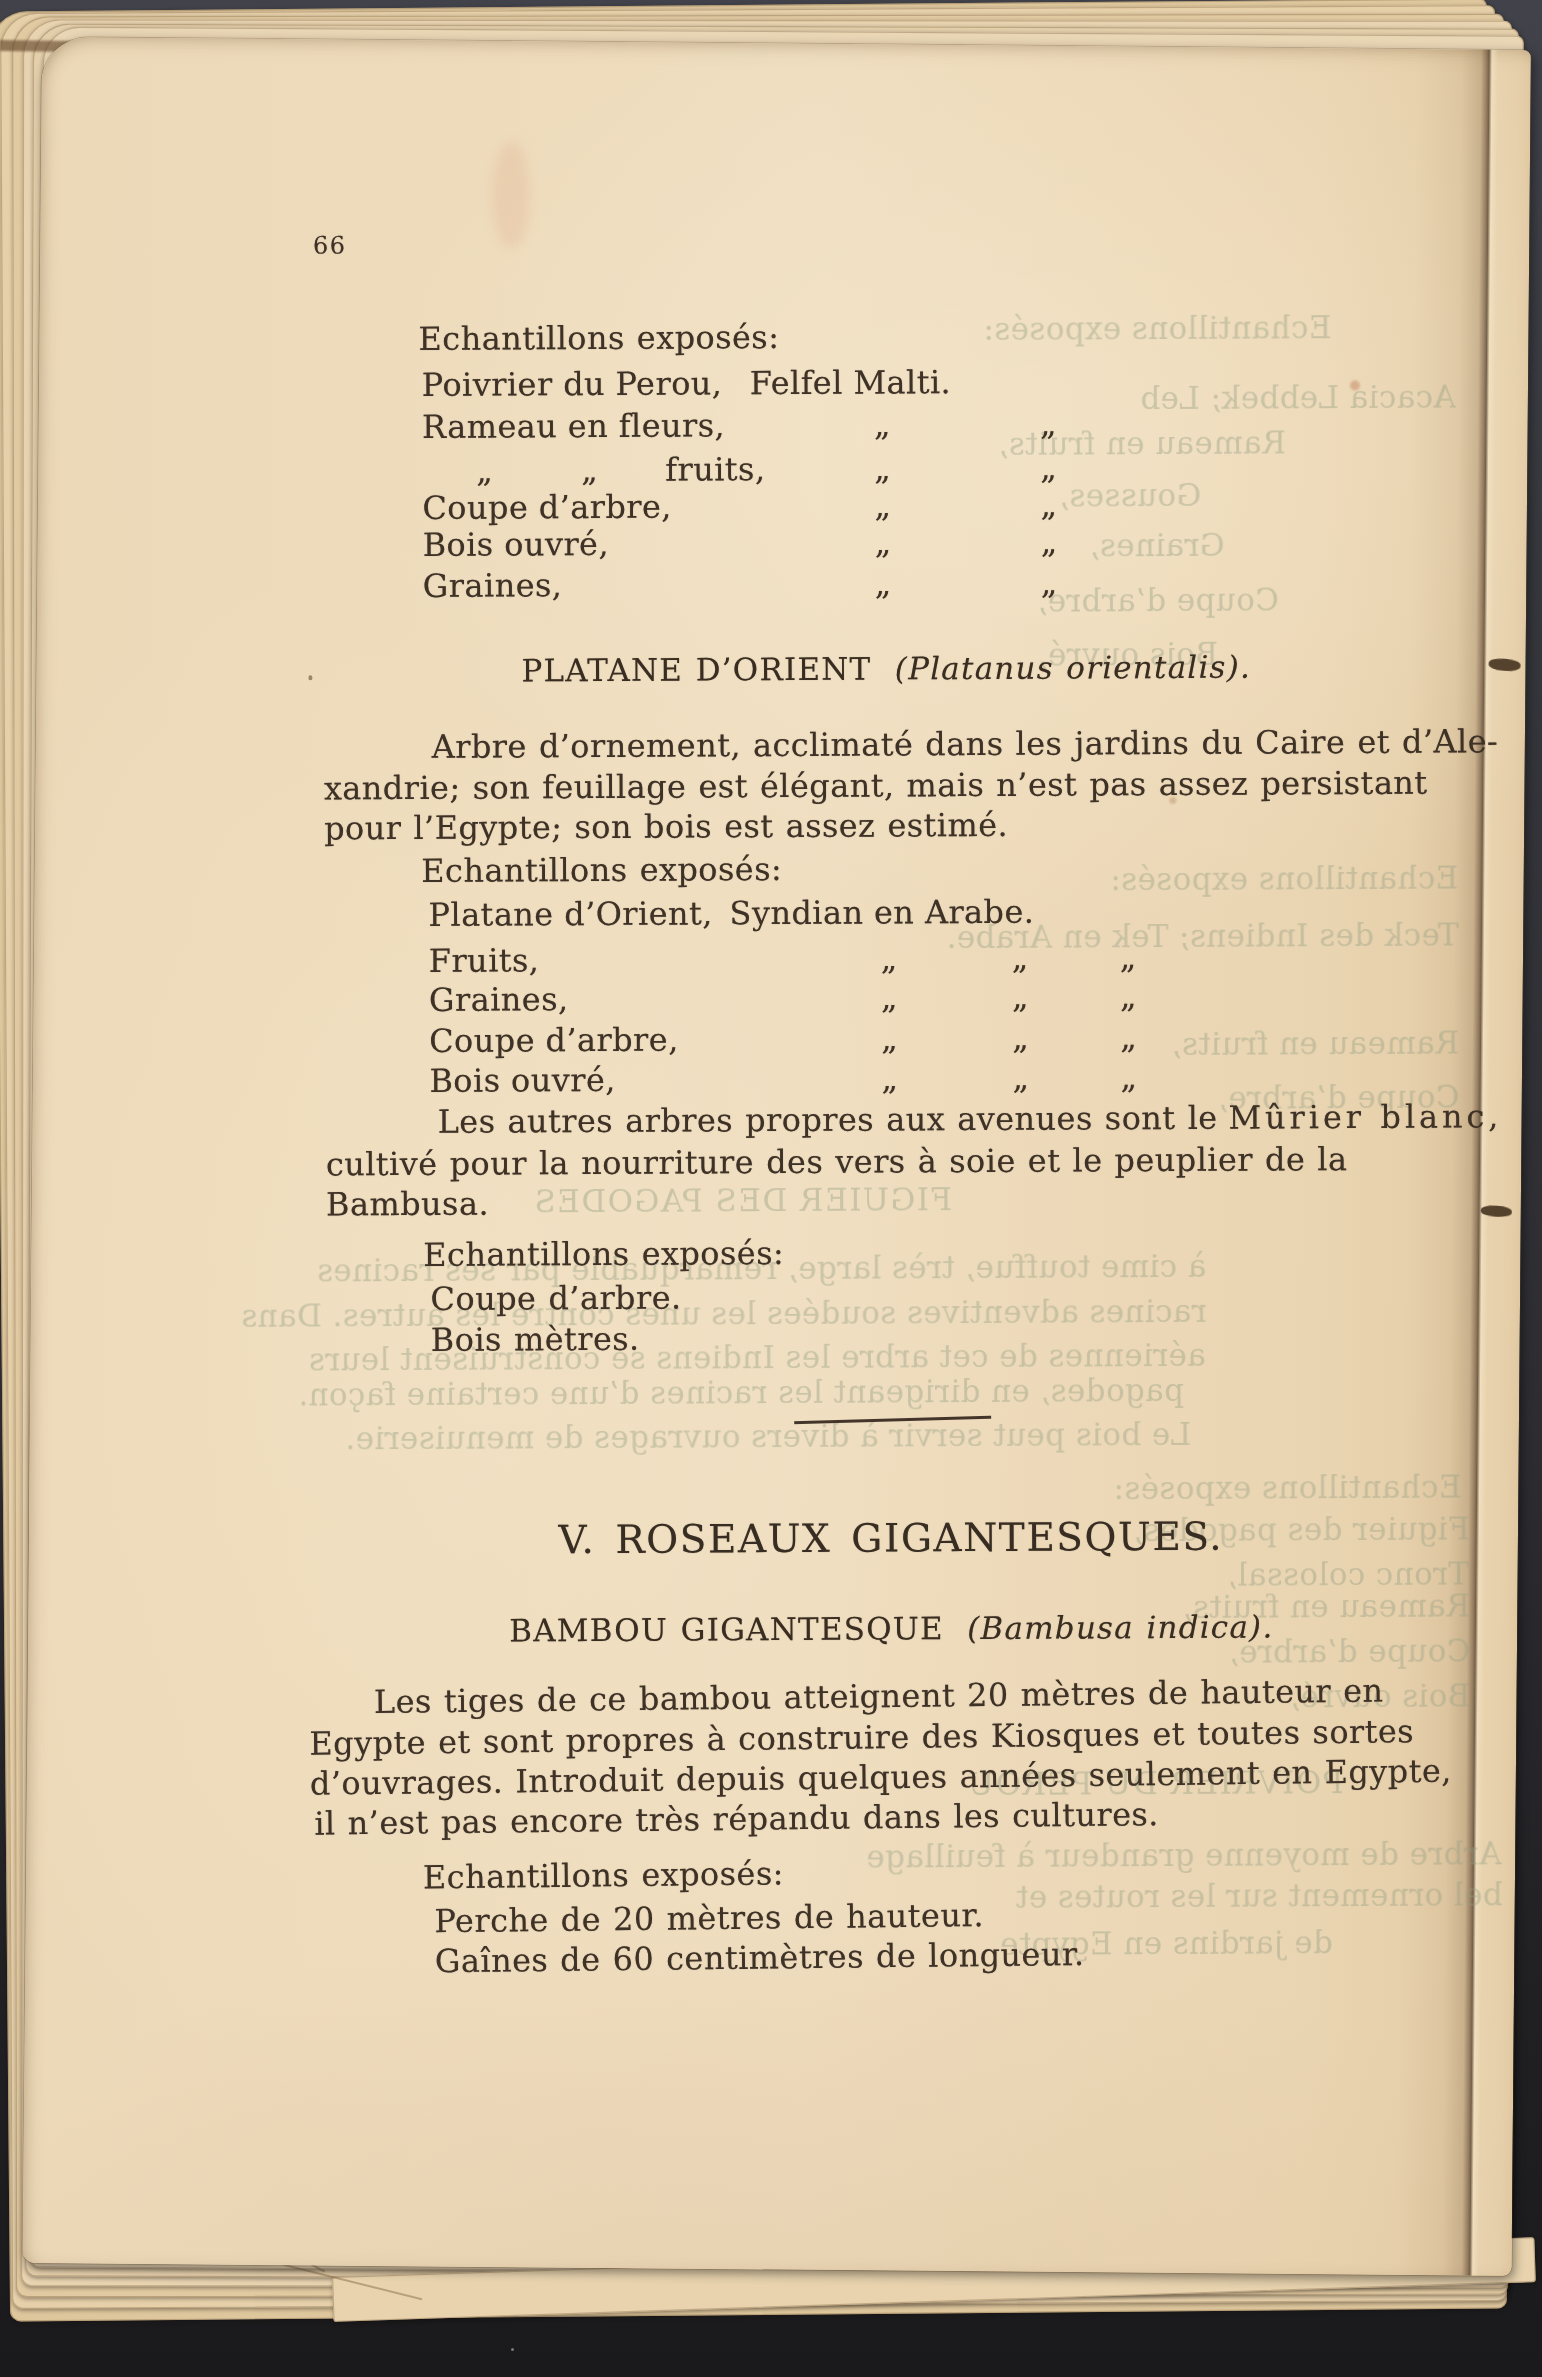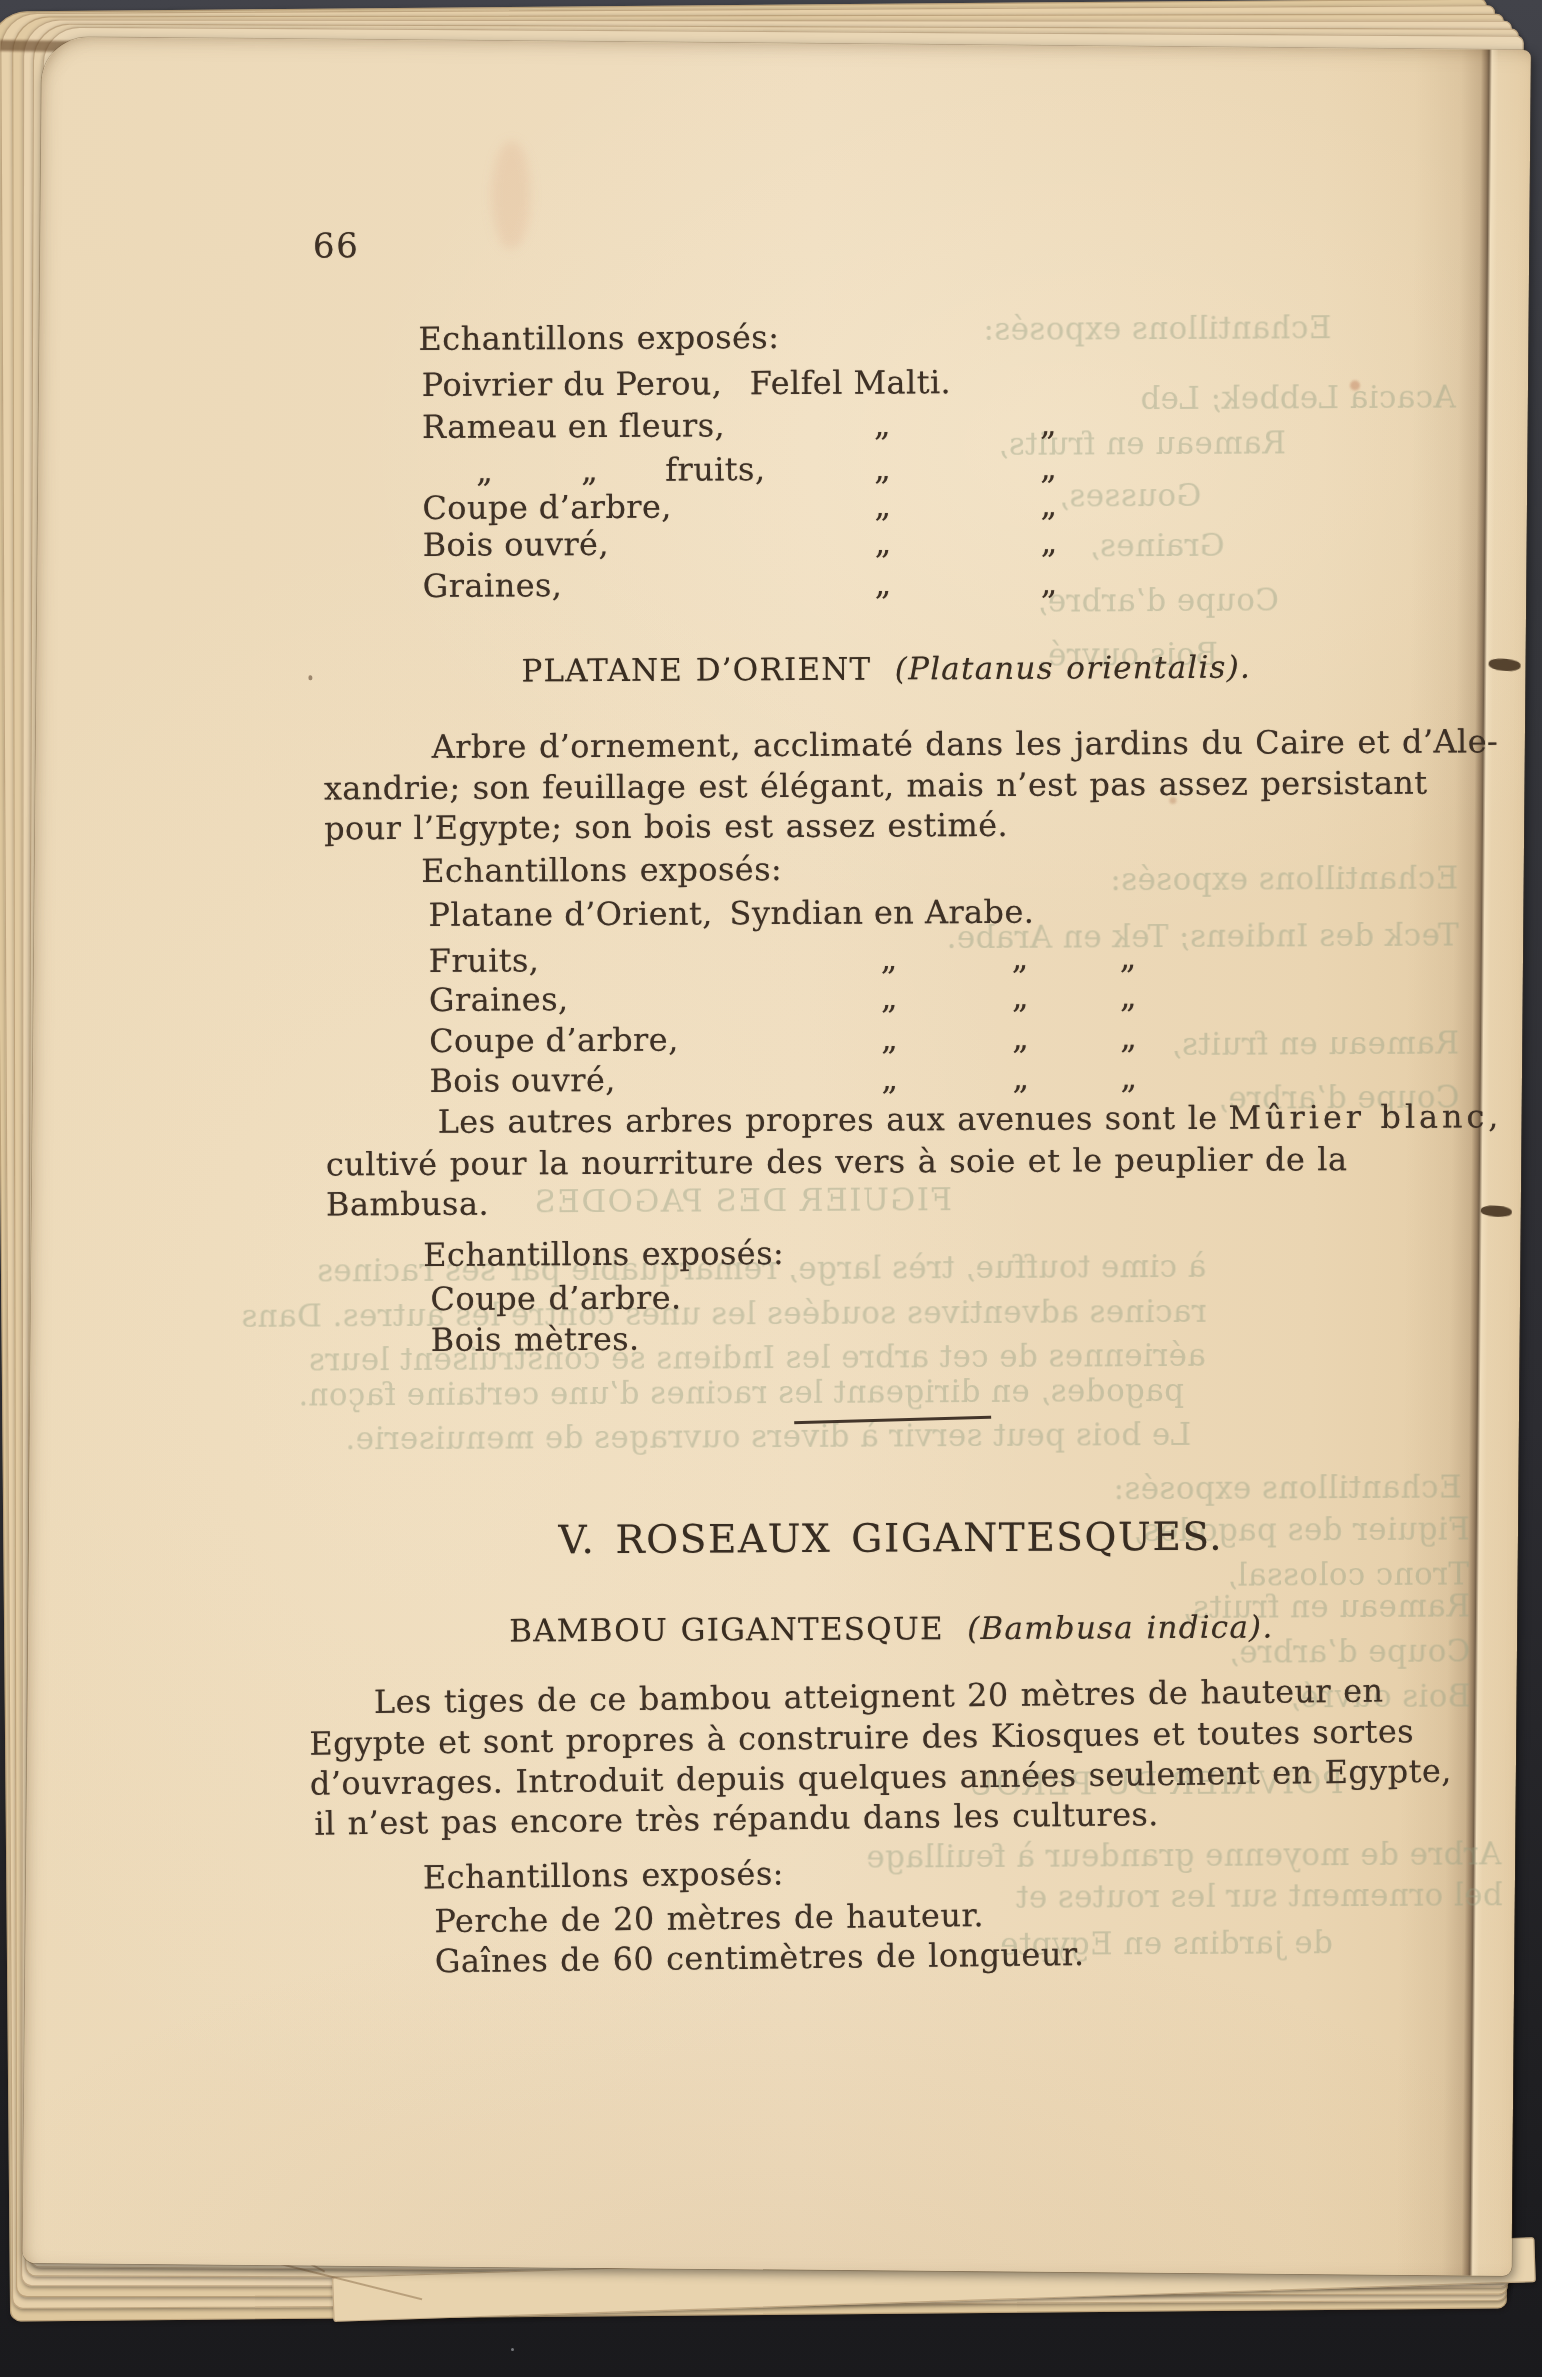--- a/index.html
+++ b/index.html
@@ -36,21 +36,21 @@
     white-space:nowrap;text-shadow:0 0 0.9px rgba(62,49,38,.5);}
   .ctr{text-align:center;}
   .it{font-style:italic;}
   .h-species{font-size:31px;letter-spacing:1.2px;color:#392d21;}
   .h-section{font-size:39px;letter-spacing:1.5px;word-spacing:6.2px;color:#382d22;}
   .emph{letter-spacing:3.9px;margin-left:10.8px;}
   .rule{position:absolute;background:#43352a;filter:blur(0.2px);}
   .gh{position:absolute;font-size:31px;line-height:37px;white-space:nowrap;color:#96a084;
     opacity:.42;transform:scaleX(-1);filter:blur(0.6px);letter-spacing:0.4px;}
   .ghc{text-align:center;}
-  .num{font-size:34px;letter-spacing:1.5px;}
+  .num{font-size:24px;letter-spacing:1.5px;}
 </style>
 </head>
 <body>
 
 <div id="stage">
 
   <div class="dust" style="left:835px;top:20px;width:3.9px;height:3.9px;"></div>
   <div class="dust" style="left:977px;top:71px;width:3.1px;height:3.1px;"></div>
   <div class="dust" style="left:40px;top:2123px;width:3.9px;height:3.9px;"></div>
   <div class="dust" style="left:511px;top:2348px;width:3.1px;height:3.1px;"></div>

